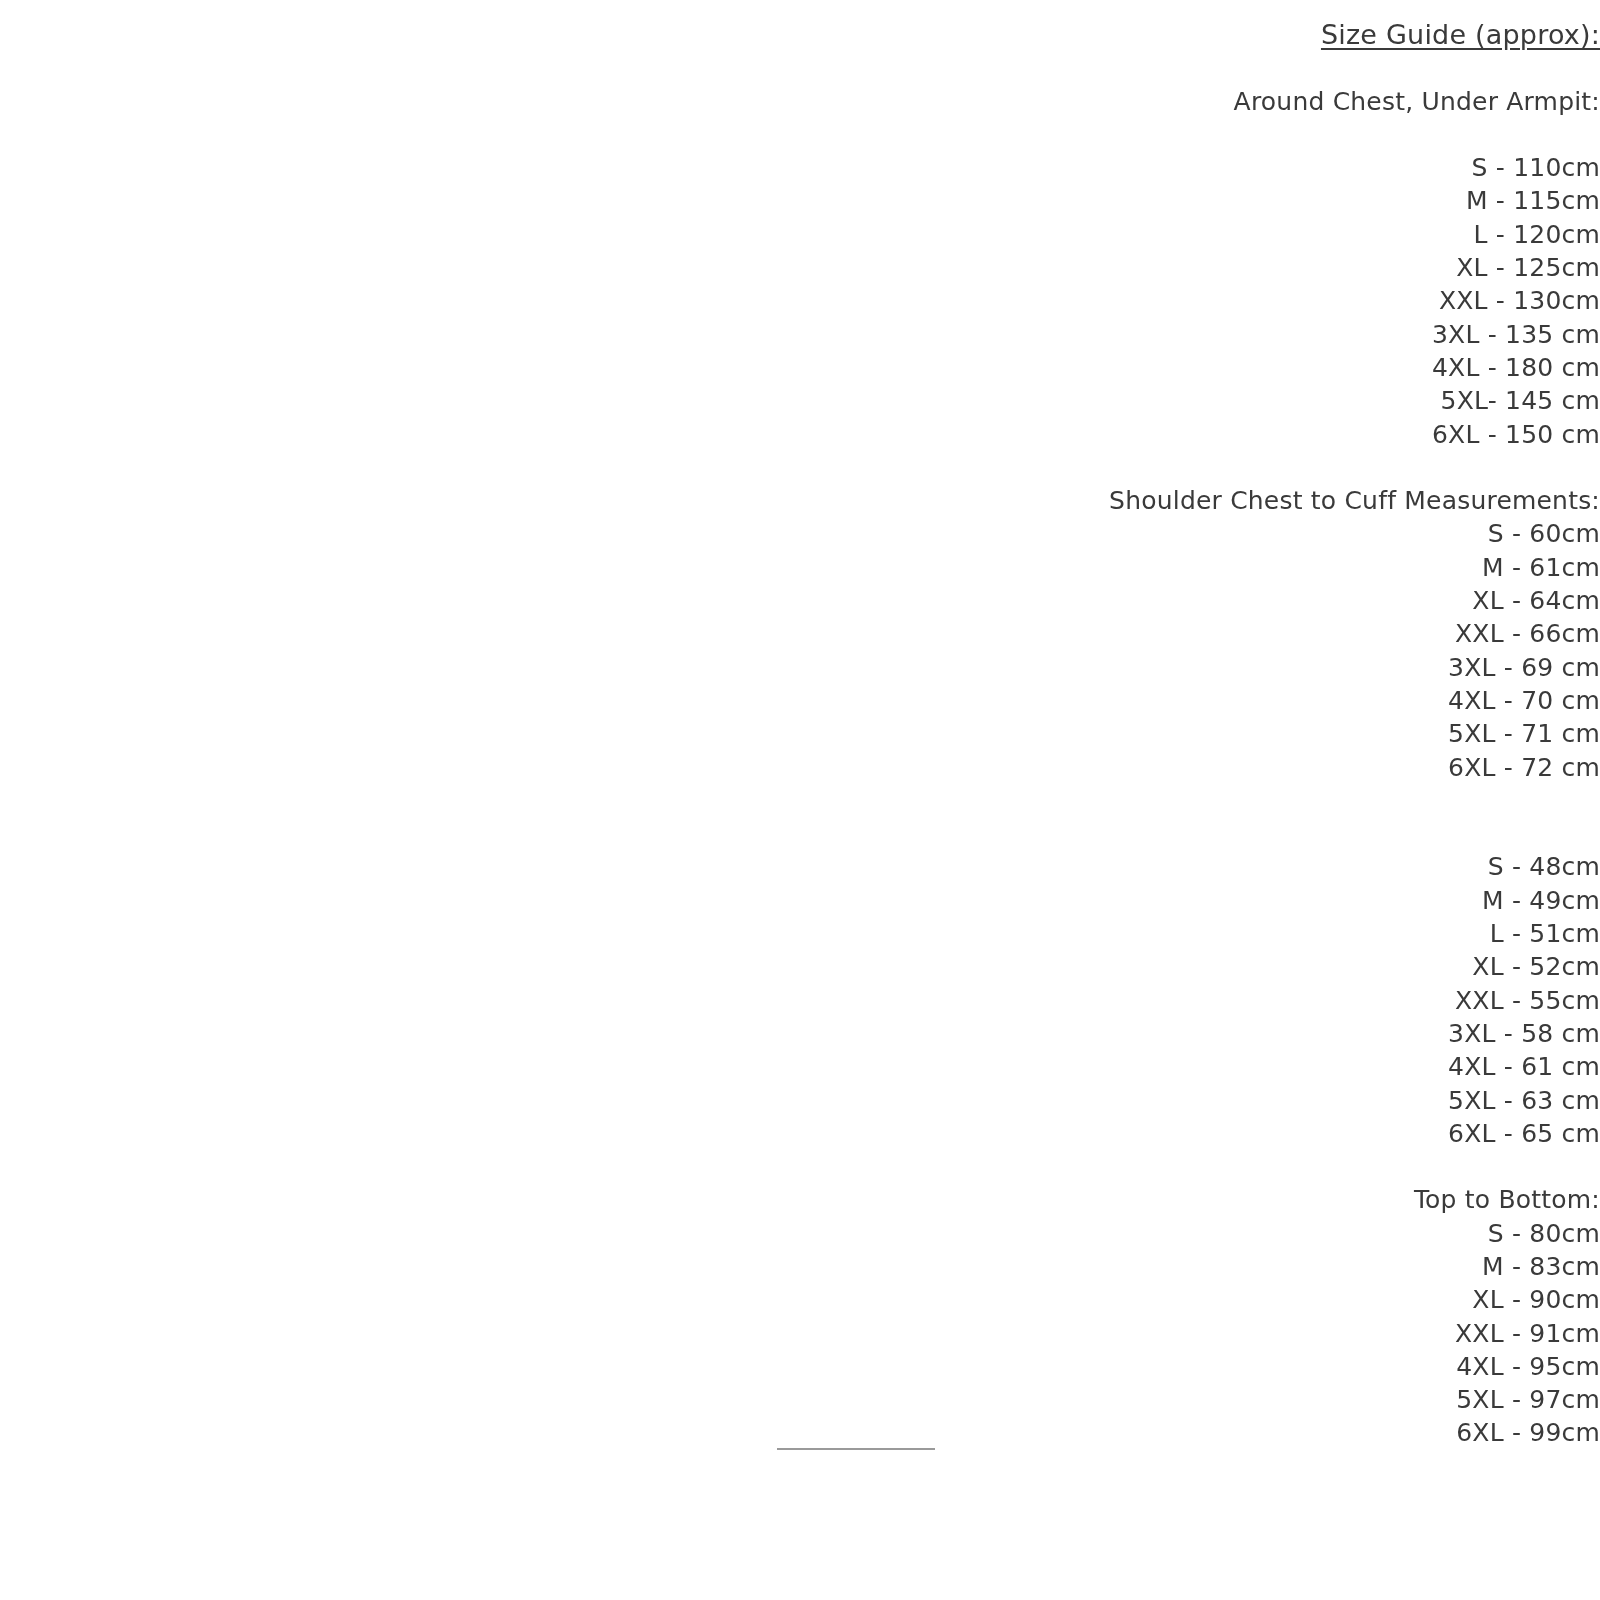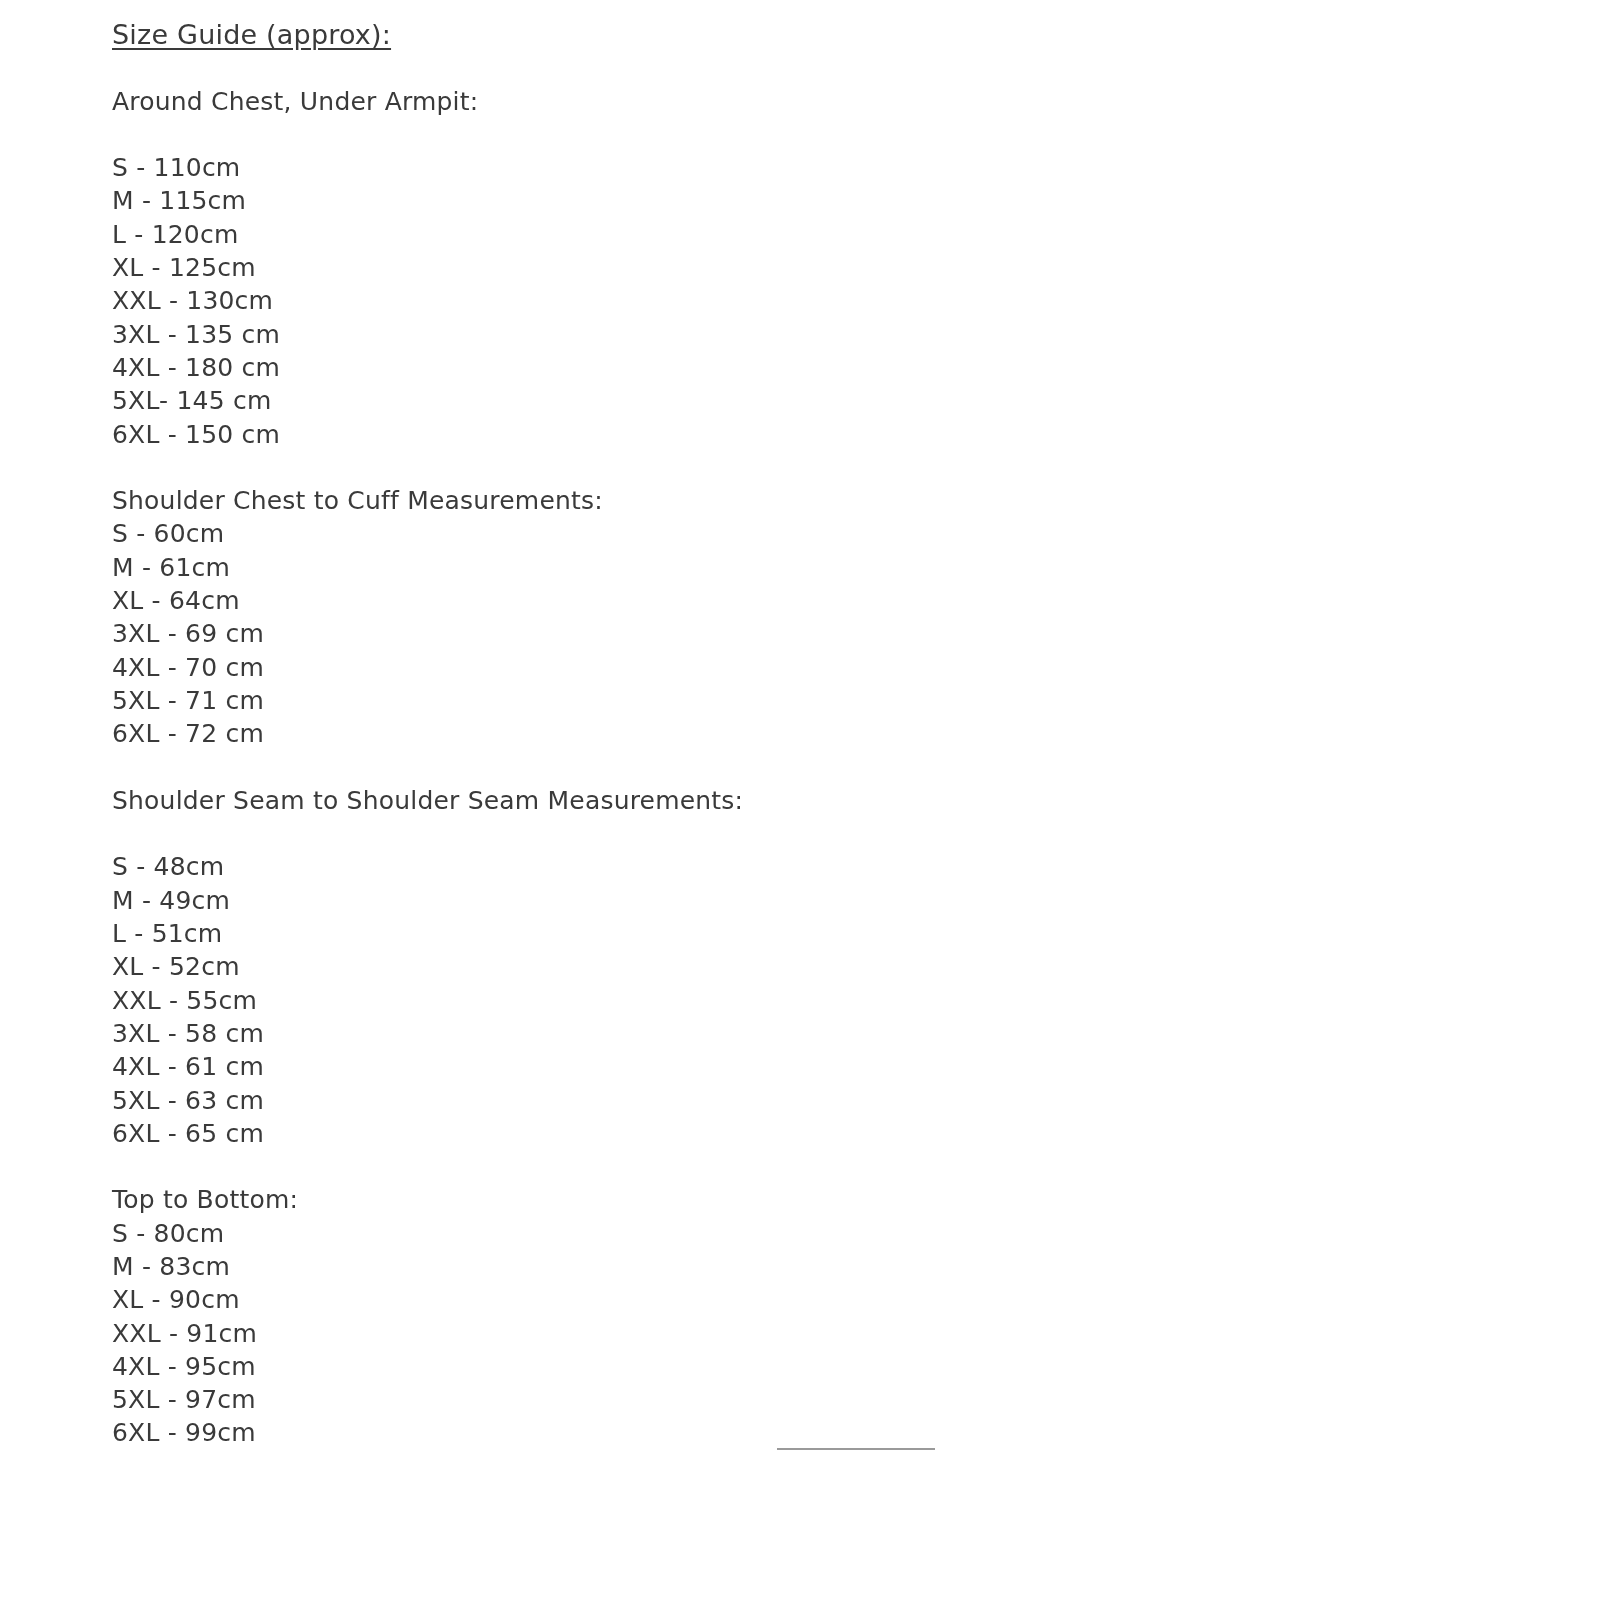--- a/index.html
+++ b/index.html
@@ -9,21 +9,21 @@
     width: 1600px;
     height: 1600px;
     overflow: hidden;
   }
   .doc {
     box-sizing: border-box;
     width: 1600px;
     height: 1600px;
     padding-top: 18px;
     padding-left: 112px; 
-    text-align: left;
+    text-align: right;
     font-family: "DejaVu Sans", "Liberation Sans", sans-serif;
     color: #3a3a3a;
     font-size: 25px;
     line-height: 33.3px;
     letter-spacing: 0.2px;
   }
   .line {
     height: 33.3px;
     white-space: pre;
   }
@@ -59,27 +59,27 @@
   <div class="line">3XL - 135 cm</div>
   <div class="line">4XL - 180 cm</div>
   <div class="line">5XL- 145 cm</div>
   <div class="line">6XL - 150 cm</div>
   <div class="line blank"></div>
 
   <div class="line heading">Shoulder Chest to Cuff Measurements:</div>
   <div class="line">S - 60cm</div>
   <div class="line">M - 61cm</div>
   <div class="line">XL - 64cm</div>
+  <div class="line">XXL - 66cm</div>
   <div class="line">3XL - 69 cm</div>
   <div class="line">4XL - 70 cm</div>
   <div class="line">5XL - 71 cm</div>
   <div class="line">6XL - 72 cm</div>
   <div class="line blank"></div>
 
-  <div class="line heading">Shoulder Seam to Shoulder Seam Measurements:</div>
   <div class="line blank"></div>
   <div class="line">S - 48cm</div>
   <div class="line">M - 49cm</div>
   <div class="line">L - 51cm</div>
   <div class="line">XL - 52cm</div>
   <div class="line">XXL - 55cm</div>
   <div class="line">3XL - 58 cm</div>
   <div class="line">4XL - 61 cm</div>
   <div class="line">5XL - 63 cm</div>
   <div class="line">6XL - 65 cm</div>

